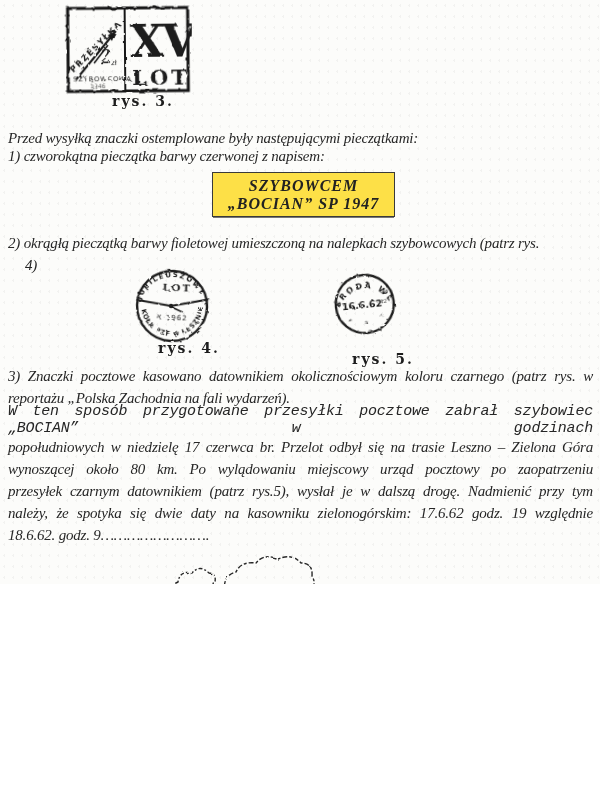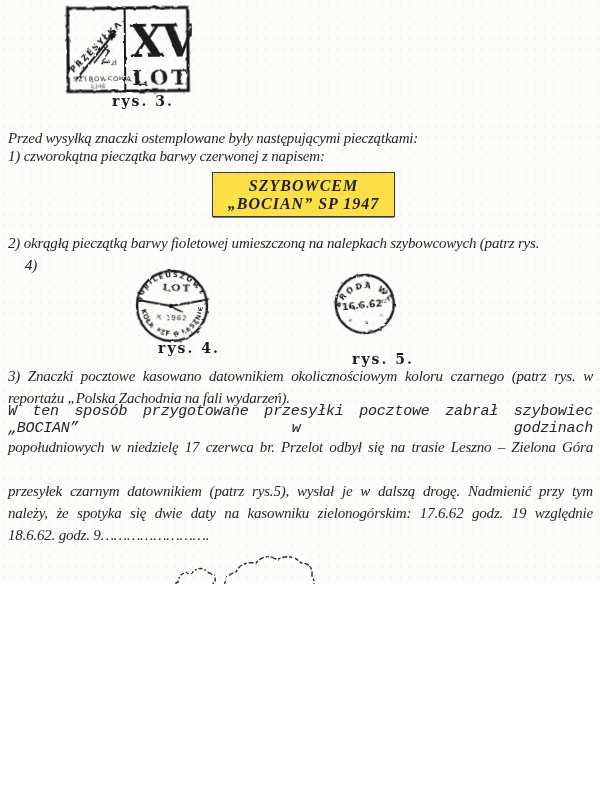--- a/index.html
+++ b/index.html
@@ -137,20 +137,21 @@
         </g>
       </g>
     </svg>
   </div>
   <div class="cap" style="left:352px; top:351px;">rys. 5.</div>
 
   <div class="line just" style="top:368px;font-family:Liberation Serif, serif;">3) Znaczki pocztowe kasowano datownikiem okolicznościowym koloru czarnego (patrz rys. w</div>
   <div class="line" style="top:390px;font-style:italic;">reportażu „Polska Zachodnia na fali wydarzeń).</div>
   <div class="line just" style="top:403px;font-family:Liberation Mono, monospace;">W ten sposób przygotowane przesyłki pocztowe zabrał szybowiec „BOCIAN” w godzinach</div>
   <div class="line just" style="top:439px;">popołudniowych w niedzielę 17 czerwca br. Przelot odbył się na trasie Leszno – Zielona Góra</div>
+  <div class="line just" style="top:461px;">wynoszącej około 80 km. Po wylądowaniu miejscowy urząd pocztowy po zaopatrzeniu</div>
   <div class="line just" style="top:483px;">przesyłek czarnym datownikiem (patrz rys.5), wysłał je w dalszą drogę. Nadmienić przy tym</div>
   <div class="line just" style="top:505px;">należy, że spotyka się dwie daty na kasowniku zielonogórskim: 17.6.62 godz. 19 względnie</div>
   <div class="line" style="top:527px;">18.6.62. godz. 9…………………….</div>
 
   <div class="stampwrap" style="left:152px; top:556px;">
     <svg width="318" height="232" viewBox="0 0 318 232">
       <defs>
         <filter id="g2" x="-4%" y="-4%" width="108%" height="108%">
           <feTurbulence type="fractalNoise" baseFrequency="0.12" numOctaves="2" seed="5" result="n"></feTurbulence>
           <feDisplacementMap in="SourceGraphic" in2="n" scale="3"></feDisplacementMap>

